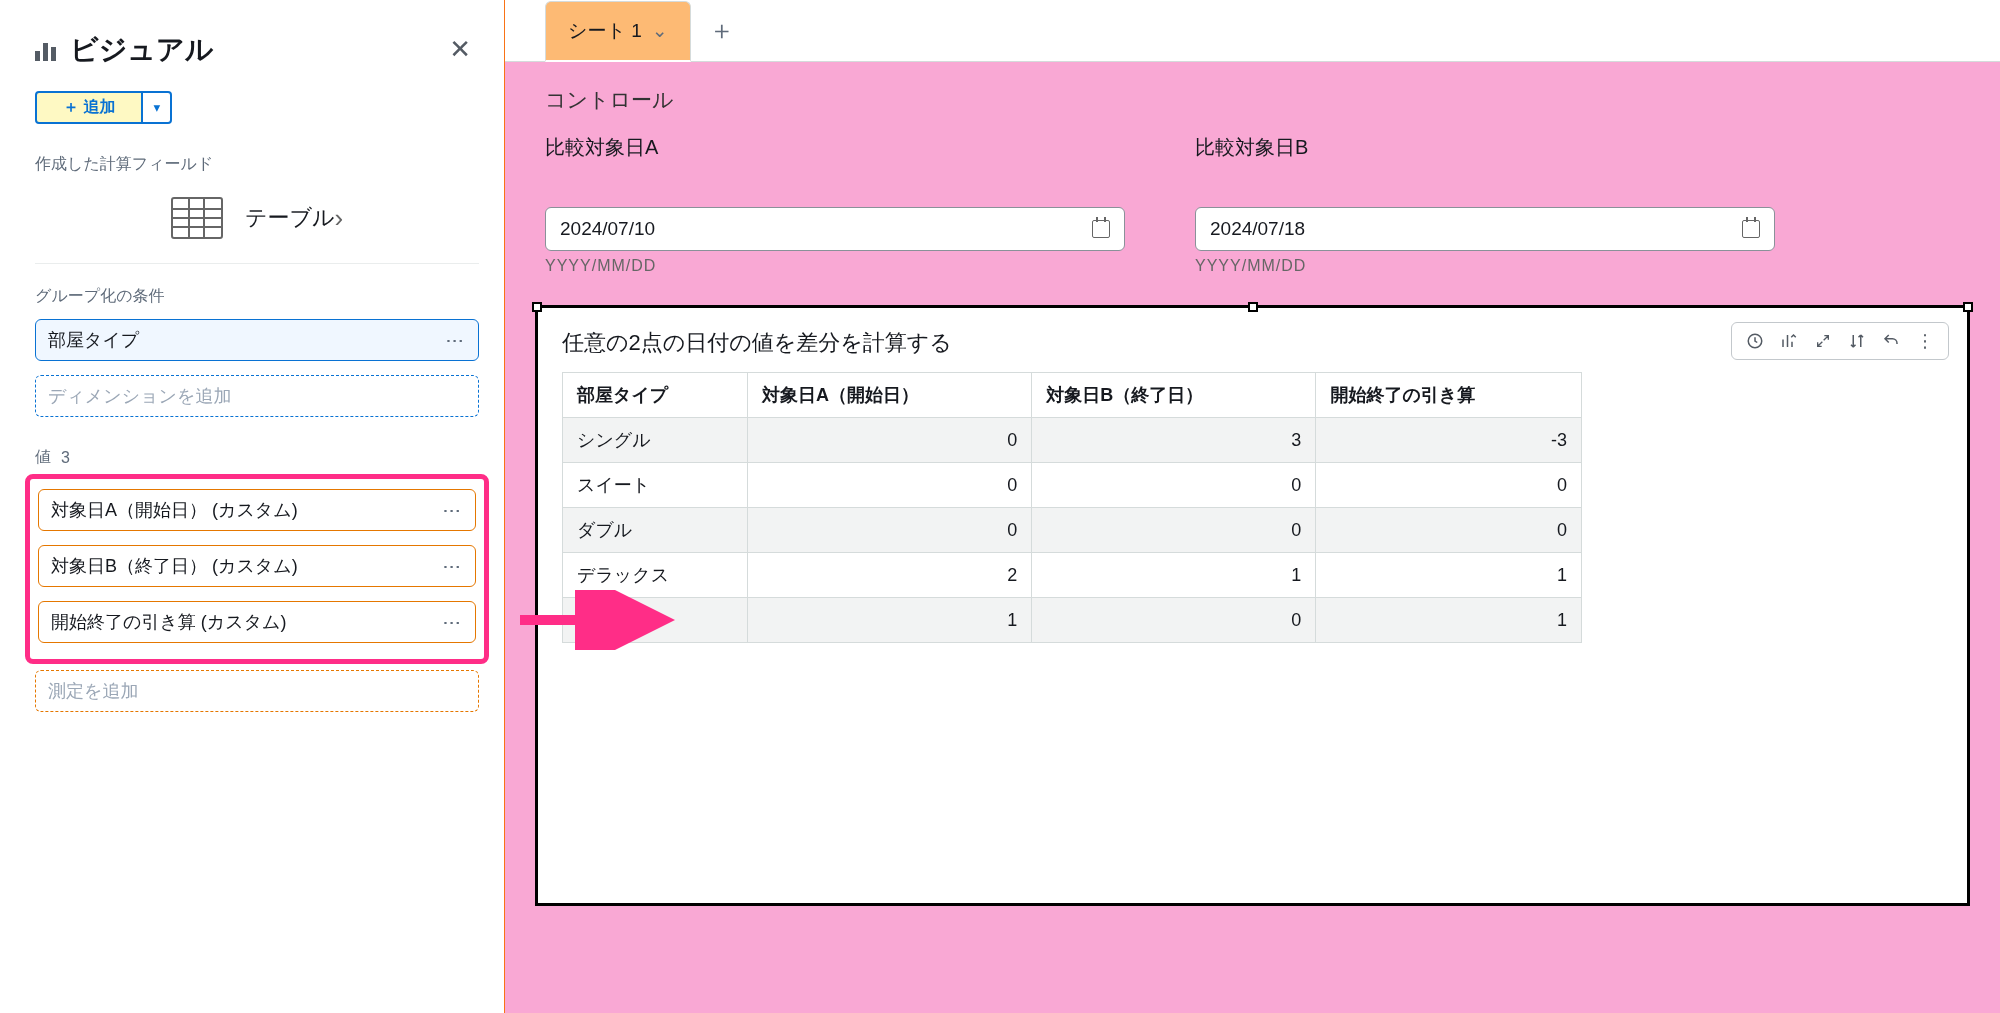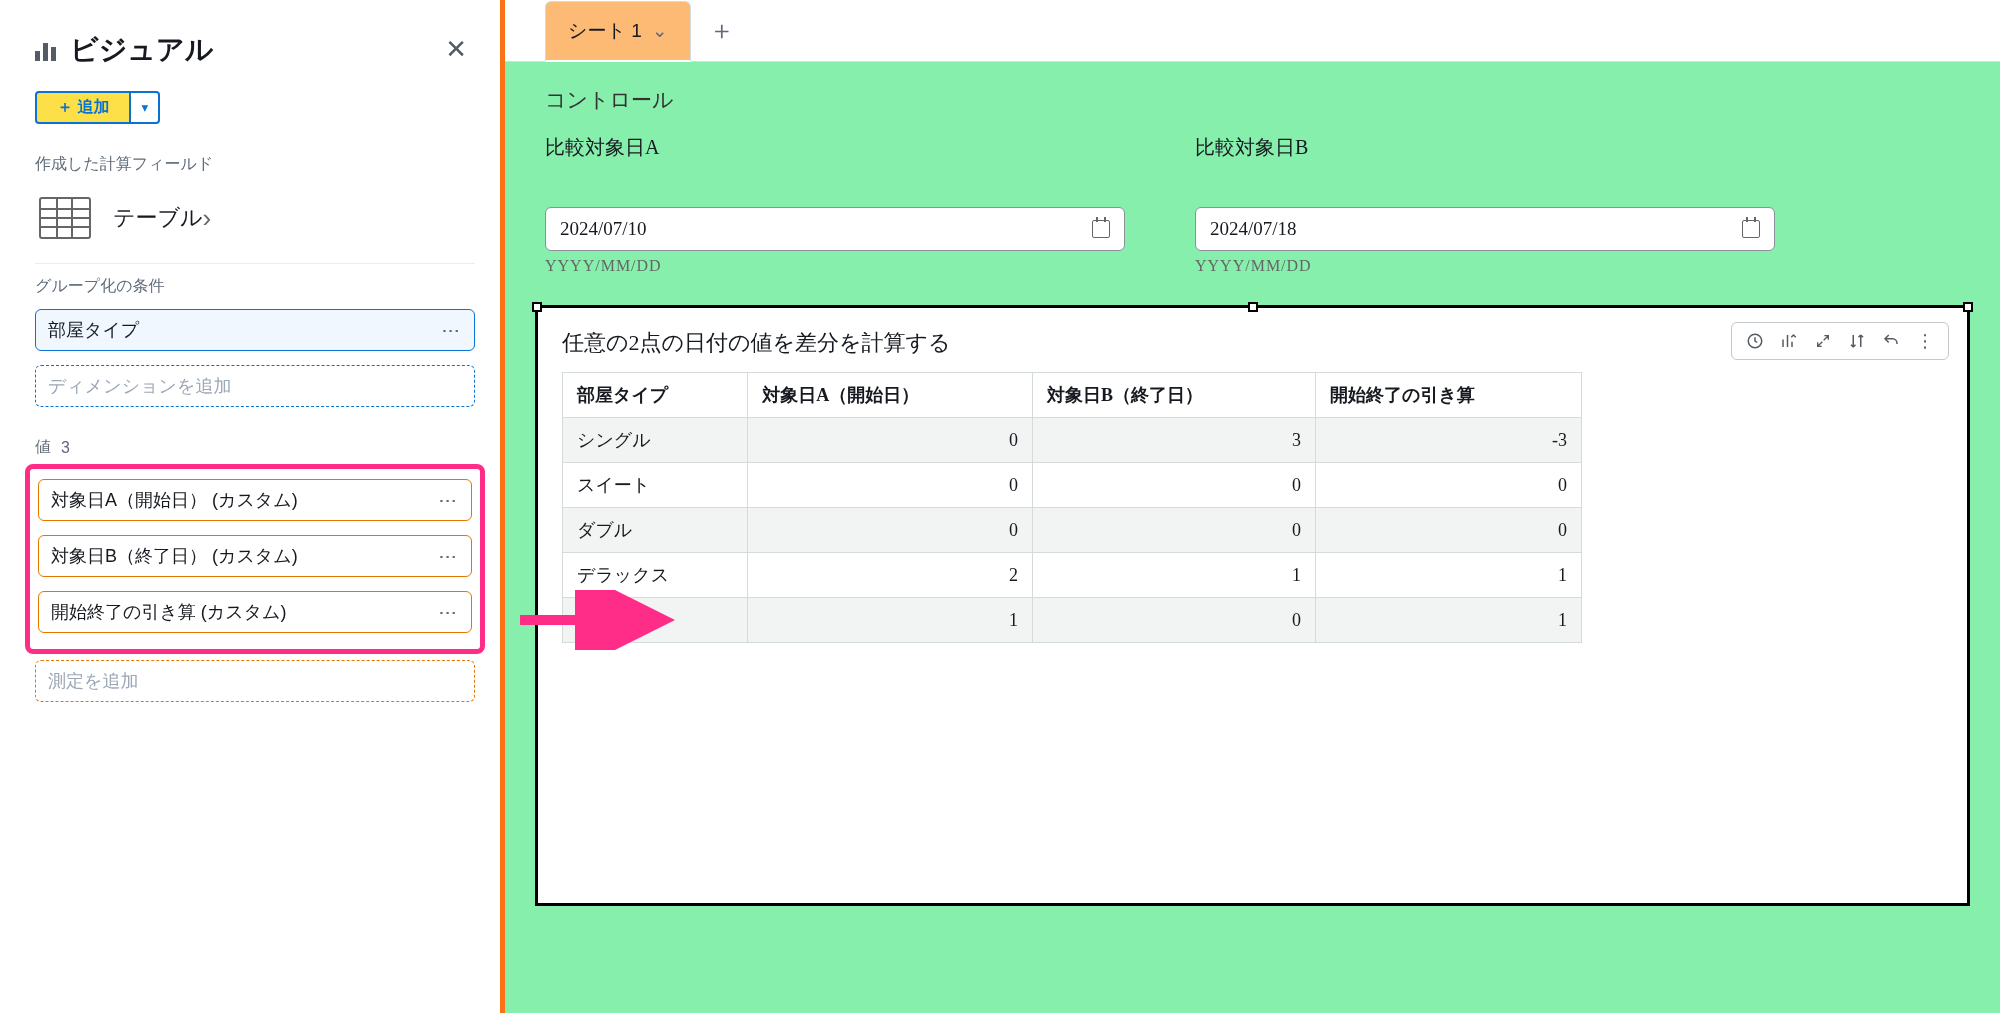--- a/index.html
+++ b/index.html
@@ -9,60 +9,60 @@
       color: #16191f;
       font-size: 14px;
       display: flex;
       height: 1013px;
       width: 2000px;
       overflow: hidden;
     }
     
     .left-panel {
       width: 505px;
-      border-right: 5px solid #f97316;
+      border-right: 1px solid #f97316;
       padding: 30px 25px 0 35px;
       flex-shrink: 0;
     }
     .panel-header {
       display: flex;
       align-items: center;
       justify-content: space-between;
       margin-bottom: 22px;
     }
     .panel-title-wrap { display: flex; align-items: center; gap: 14px; }
     .panel-title { font-size: 28px; font-weight: 700; }
     .close-x { font-size: 26px; color: #545b64; cursor: pointer; padding: 4px 8px;}
     .add-btn-group { display: inline-flex; margin-bottom: 30px; }
     .add-btn {
       border: 2px solid #0972d3;
       color: #0972d3;
-      background: #fde047;
+      background: #fef9c3;
       font-weight: 700;
       font-size: 16px;
-      padding: 4px 20px;
+      padding: 4px 26px;
       border-radius: 4px 0 0 4px;
       cursor: pointer;
     }
     .add-btn-drop {
       border: 2px solid #0972d3;
       border-left: none;
       color: #0972d3;
       background: #fff;
       padding: 4px 10px;
       border-radius: 0 4px 4px 0;
       cursor: pointer;
       display: flex; align-items: center;
     }
     .section-label { font-size: 16px; color: #5f6b7a; margin-bottom: 12px; }
     .visual-type-row {
-      display: flex; align-items: center; justify-content: flex-start;
+      display: flex; align-items: center; justify-content: center;
       padding: 10px 4px 24px 4px;
       border-bottom: 1px solid #eaeded;
-      margin-bottom: 12px;
+      margin-bottom: 22px;
       cursor: pointer;
     }
     .visual-type-left { display: flex; align-items: center; gap: 22px; }
     .table-icon {
       width: 52px; height: 42px;
       border: 2px solid #666;
       border-radius: 3px;
       position: relative;
       background: linear-gradient(#666,#666) 0 50%/100% 2px no-repeat,
                   linear-gradient(#666,#666) 0 25%/100% 2px no-repeat,
@@ -113,21 +113,21 @@
       display: flex; align-items: center; gap: 10px;
       padding: 0 22px; height: 100%;
       border: 1px solid #d5dbdb; border-bottom: 2px solid #fff;
       border-radius: 6px 6px 0 0;
       margin-bottom: -1px;
       background: #fdba74;
       font-size: 19px; font-weight: 400;
       cursor: pointer;
     }
     .tab-add { font-size: 26px; color: #5f6b7a; margin-left: 18px; cursor:pointer; }
-    .canvas-area { background: #86efac; padding: 0; position: relative; height: calc(100% - 62px); font-family: Liberation Serif, serif; }
+    .canvas-area { background: #f9a8d4; padding: 0; position: relative; height: calc(100% - 62px); }
     .controls-label { font-size: 21px; padding: 24px 0 20px 40px; color: #333; }
     .controls-row { display: flex; gap: 70px; padding: 0 40px 30px 40px; }
     .control-block { flex: 0 0 580px; }
     .control-title { font-size: 20px; margin-bottom: 22px; }
     .date-input-wrap {
       border: 1px solid #8a9199; border-radius: 6px;
       background: #fff;
       display: flex; align-items: center; justify-content: space-between;
       padding: 10px 14px;
       font-size: 19px;

